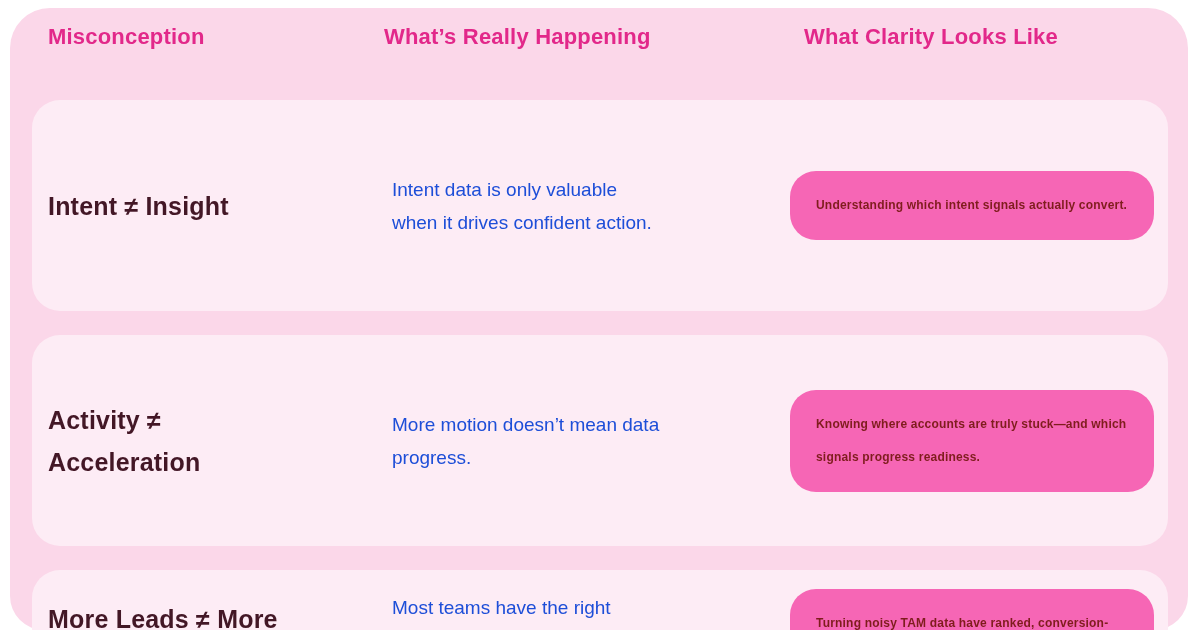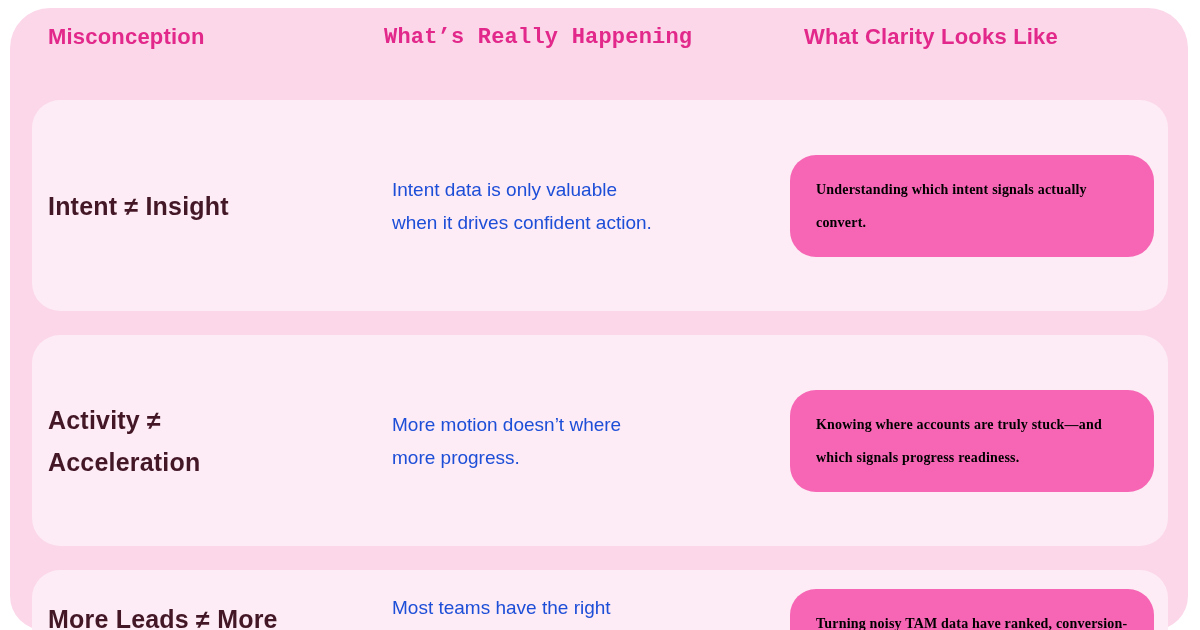--- a/index.html
+++ b/index.html
@@ -34,21 +34,21 @@
     margin-bottom: 48px;
     margin-top: 2px;
   }
   .col-header {
     font-size: 22px;
     font-weight: bold;
     color: #e2288a;
     letter-spacing: 0.2px;
     white-space: nowrap;
   }
-  .col-header.mid { margin-left: -8px; font-family: Liberation Mono, monospace; }
+  .col-header.mid { margin-left: -8px; }
   .col-header.right { padding-left: 14px; }
   .row-card {
     background: #fdecf5;
     border-radius: 28px;
     height: 211px;
     margin-bottom: 24px;
     align-items: center;
   }
   .row-card.last {
     height: 140px;
@@ -70,26 +70,25 @@
   }
   .clarity-box {
     background: #f666b5;
     border-radius: 26px;
     padding: 18px 26px;
     box-sizing: border-box;
     width: 100%;
     align-self: center;
   }
   .clarity-text {
-    font-size: 14px;
+    font-size: 12px;
     font-weight: 600;
-    color: #000000;
+    color: #7f1d1d;
     line-height: 33px;
     letter-spacing: 0.2px;
-    font-family: Liberation Serif, serif;
   }
 </style>
 </head>
 <body>
 
 <div class="page">
 
   <div class="grid header-row">
     <div class="col-header">Misconception</div>
     <div class="col-header mid">What’s Really Happening</div>
@@ -99,21 +98,21 @@
   <div class="grid row-card">
     <div class="misconception">Intent ≠ Insight</div>
     <div class="reality">Intent data is only valuable when it drives confident action.</div>
     <div class="clarity-box">
       <div class="clarity-text">Understanding which intent signals actually convert.</div>
     </div>
   </div>
 
   <div class="grid row-card">
     <div class="misconception">Activity ≠ Acceleration</div>
-    <div class="reality">More motion doesn’t where more progress.</div>
+    <div class="reality">More motion doesn’t mean data progress.</div>
     <div class="clarity-box">
       <div class="clarity-text">Knowing where accounts are truly stuck—and which signals progress readiness.</div>
     </div>
   </div>
 
   <div class="grid row-card last">
     <div class="misconception">More Leads ≠ More Pipeline</div>
     <div class="reality">Most teams have the right accounts—they’re just focused on the wrong ones.</div>
     <div class="clarity-box">
       <div class="clarity-text">Turning noisy TAM data have ranked, conversion-likely opportunities.</div>

